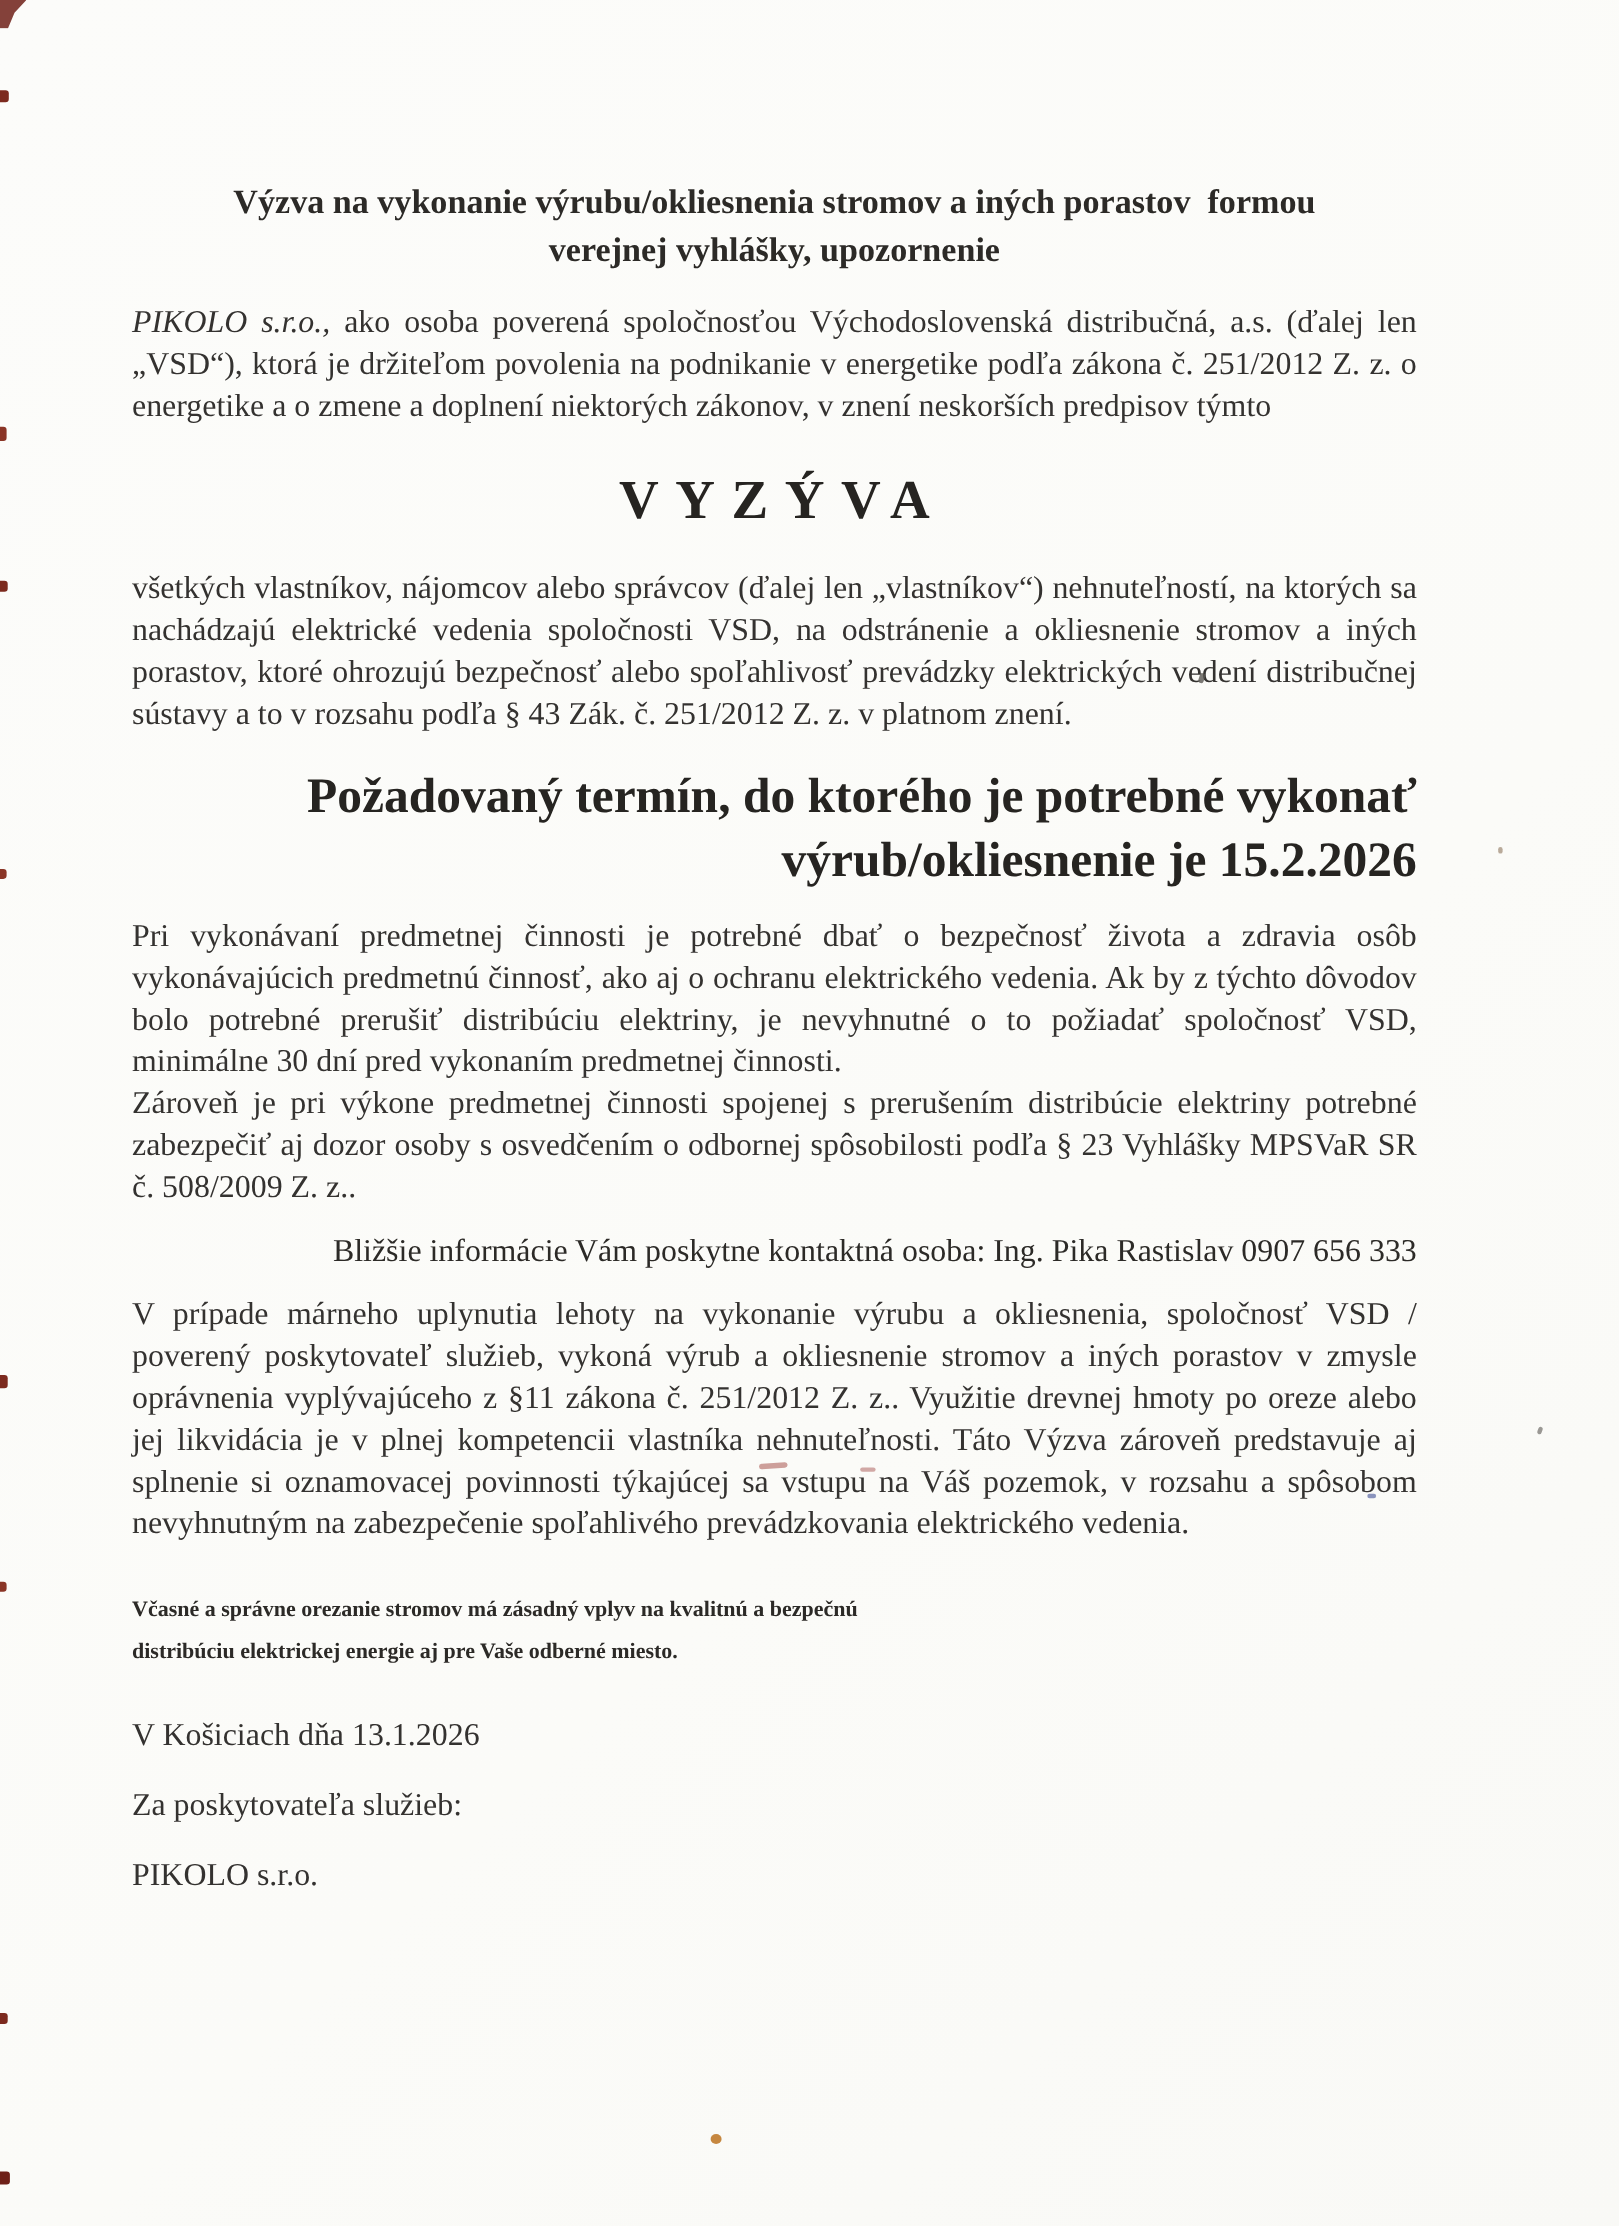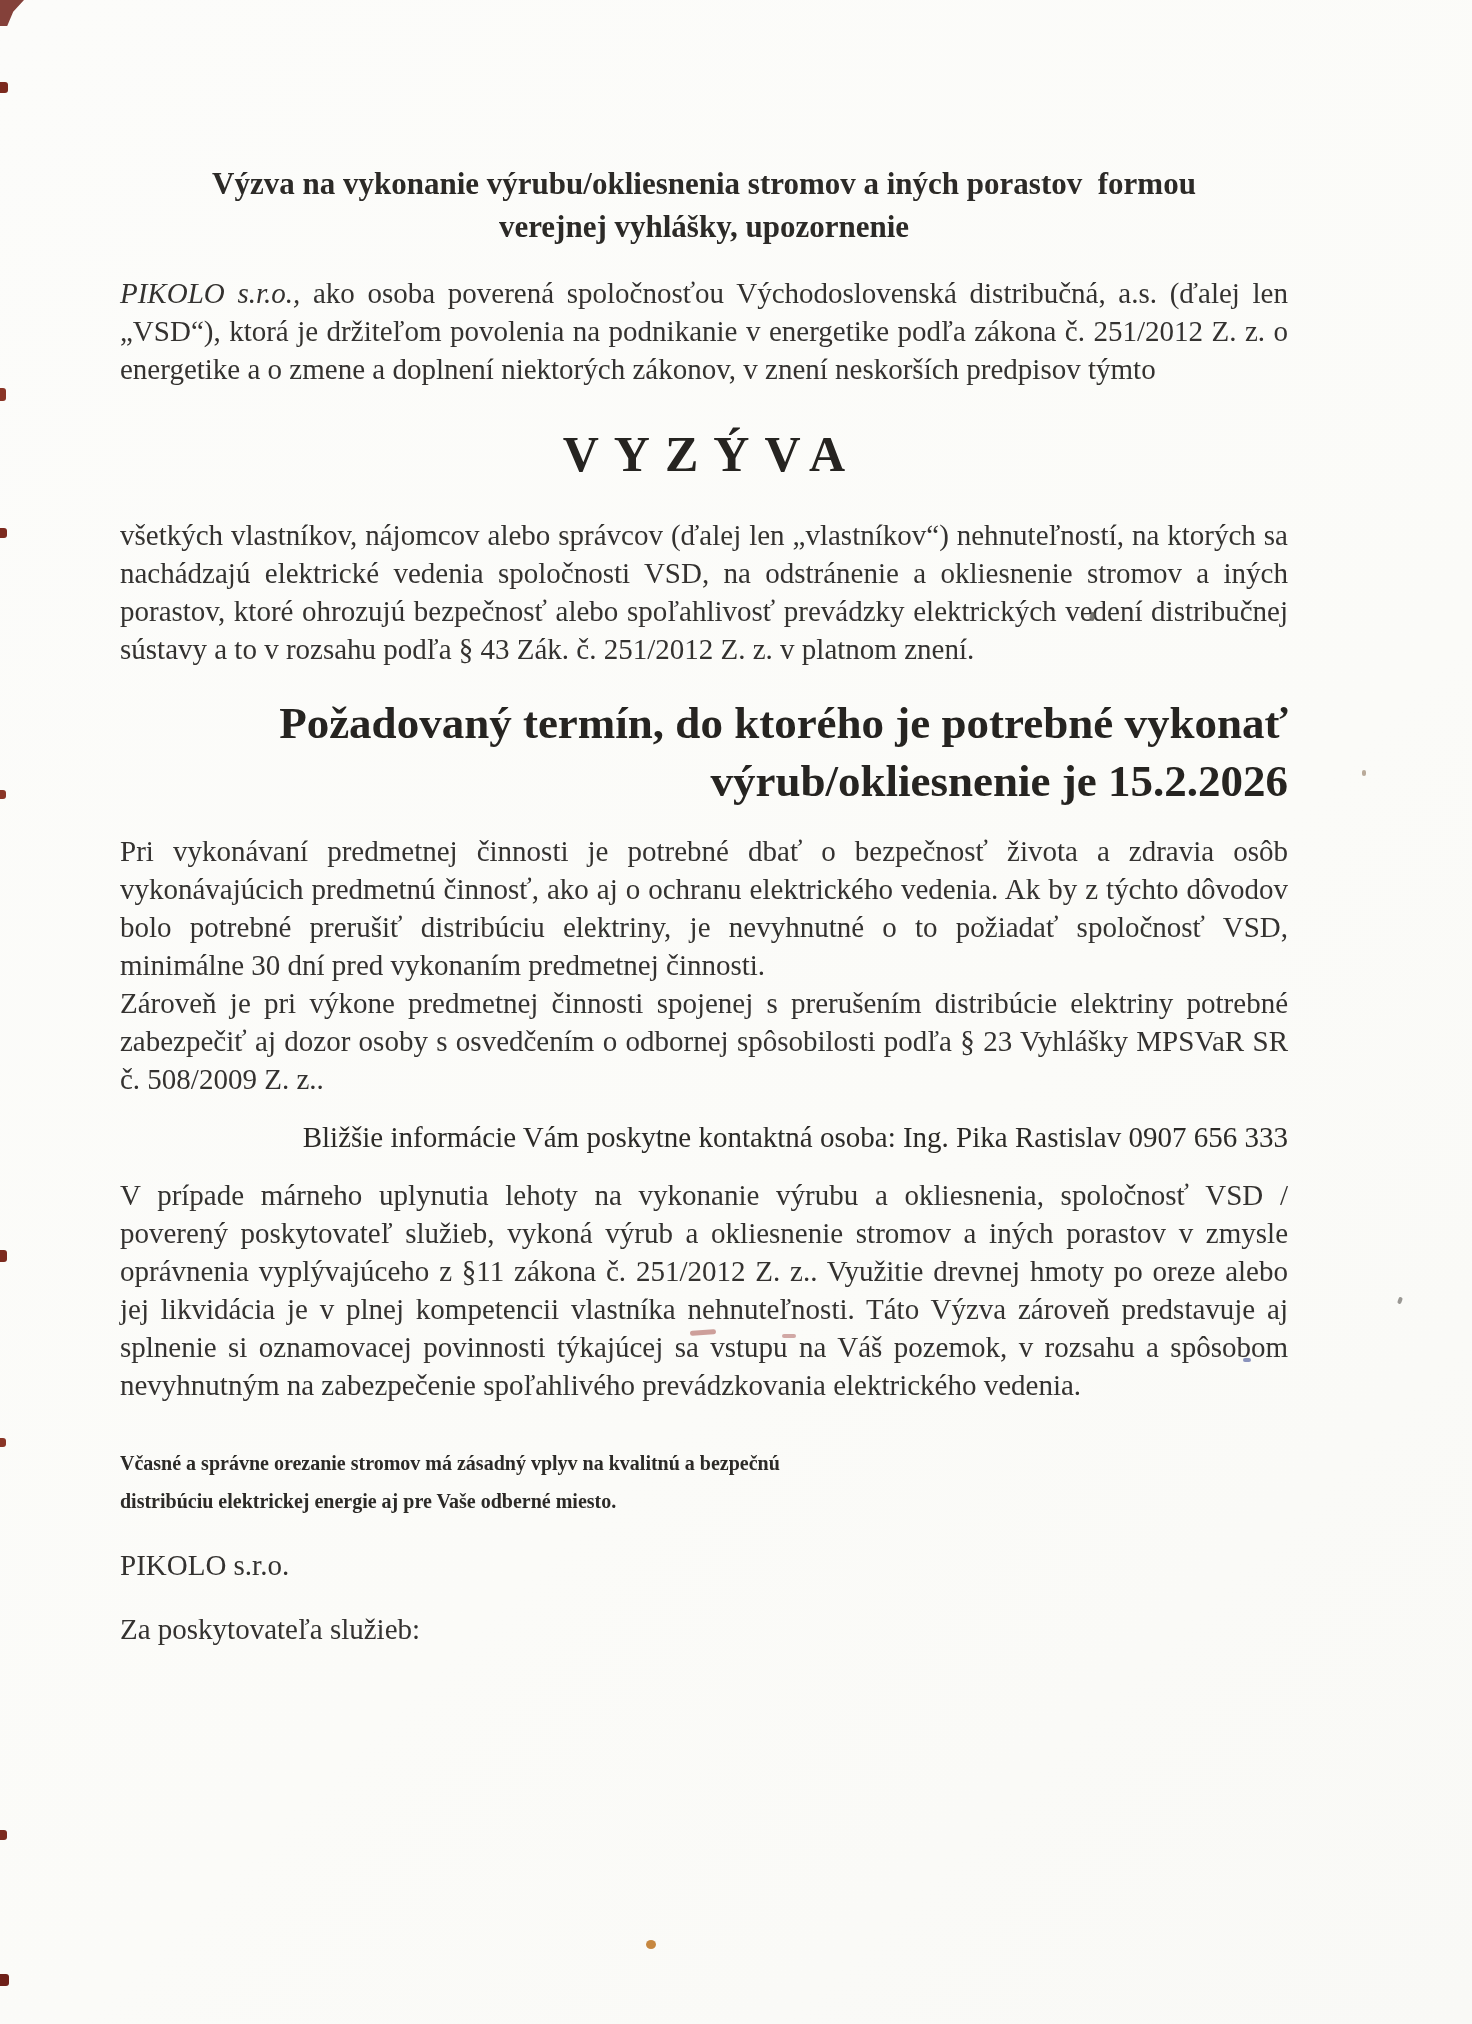--- a/index.html
+++ b/index.html
@@ -120,24 +120,25 @@
       <p class="para">Zároveň je pri výkone predmetnej činnosti spojenej s prerušením distribúcie elektriny potrebné zabezpečiť aj dozor osoby s osvedčením o odbornej spôsobilosti podľa § 23 Vyhlášky MPSVaR SR č. 508/2009 Z. z..</p>
     </div>
 
     <p class="para contact-line">Bližšie informácie Vám poskytne kontaktná osoba: Ing. Pika Rastislav 0907 656 333</p>
 
     <p class="para enforcement">V prípade márneho uplynutia lehoty na vykonanie výrubu a okliesnenia, spoločnosť VSD / poverený poskytovateľ služieb, vykoná výrub a okliesnenie stromov a iných porastov v zmysle oprávnenia vyplývajúceho z §11 zákona č. 251/2012 Z. z.. Využitie drevnej hmoty po oreze alebo jej likvidácia je v plnej kompetencii vlastníka nehnuteľnosti. Táto Výzva zároveň predstavuje aj splnenie si oznamovacej povinnosti týkajúcej sa vstupu na Váš pozemok, v rozsahu a spôsobom nevyhnutným na zabezpečenie spoľahlivého prevádzkovania elektrického vedenia.</p>
 
     <div class="emphasis-note">Včasné a správne orezanie stromov má zásadný vplyv na kvalitnú a bezpečnú
 distribúciu elektrickej energie aj pre Vaše odberné miesto.</div>
 
+    <p class="para place-date">V Košiciach dňa 13.1.2026</p>
+
+    <p class="para provider-label">Za poskytovateľa služieb:</p>
 
     <p class="para provider-name">PIKOLO s.r.o.</p>
-
-    <p class="para provider-label">Za poskytovateľa služieb:</p>
 
   </div>
 
   <div class="artifact a-corner"></div>
   <div class="artifact a-e1"></div>
   <div class="artifact a-e2"></div>
   <div class="artifact a-e3"></div>
   <div class="artifact a-e4"></div>
   <div class="artifact a-e5"></div>
   <div class="artifact a-e6"></div>

